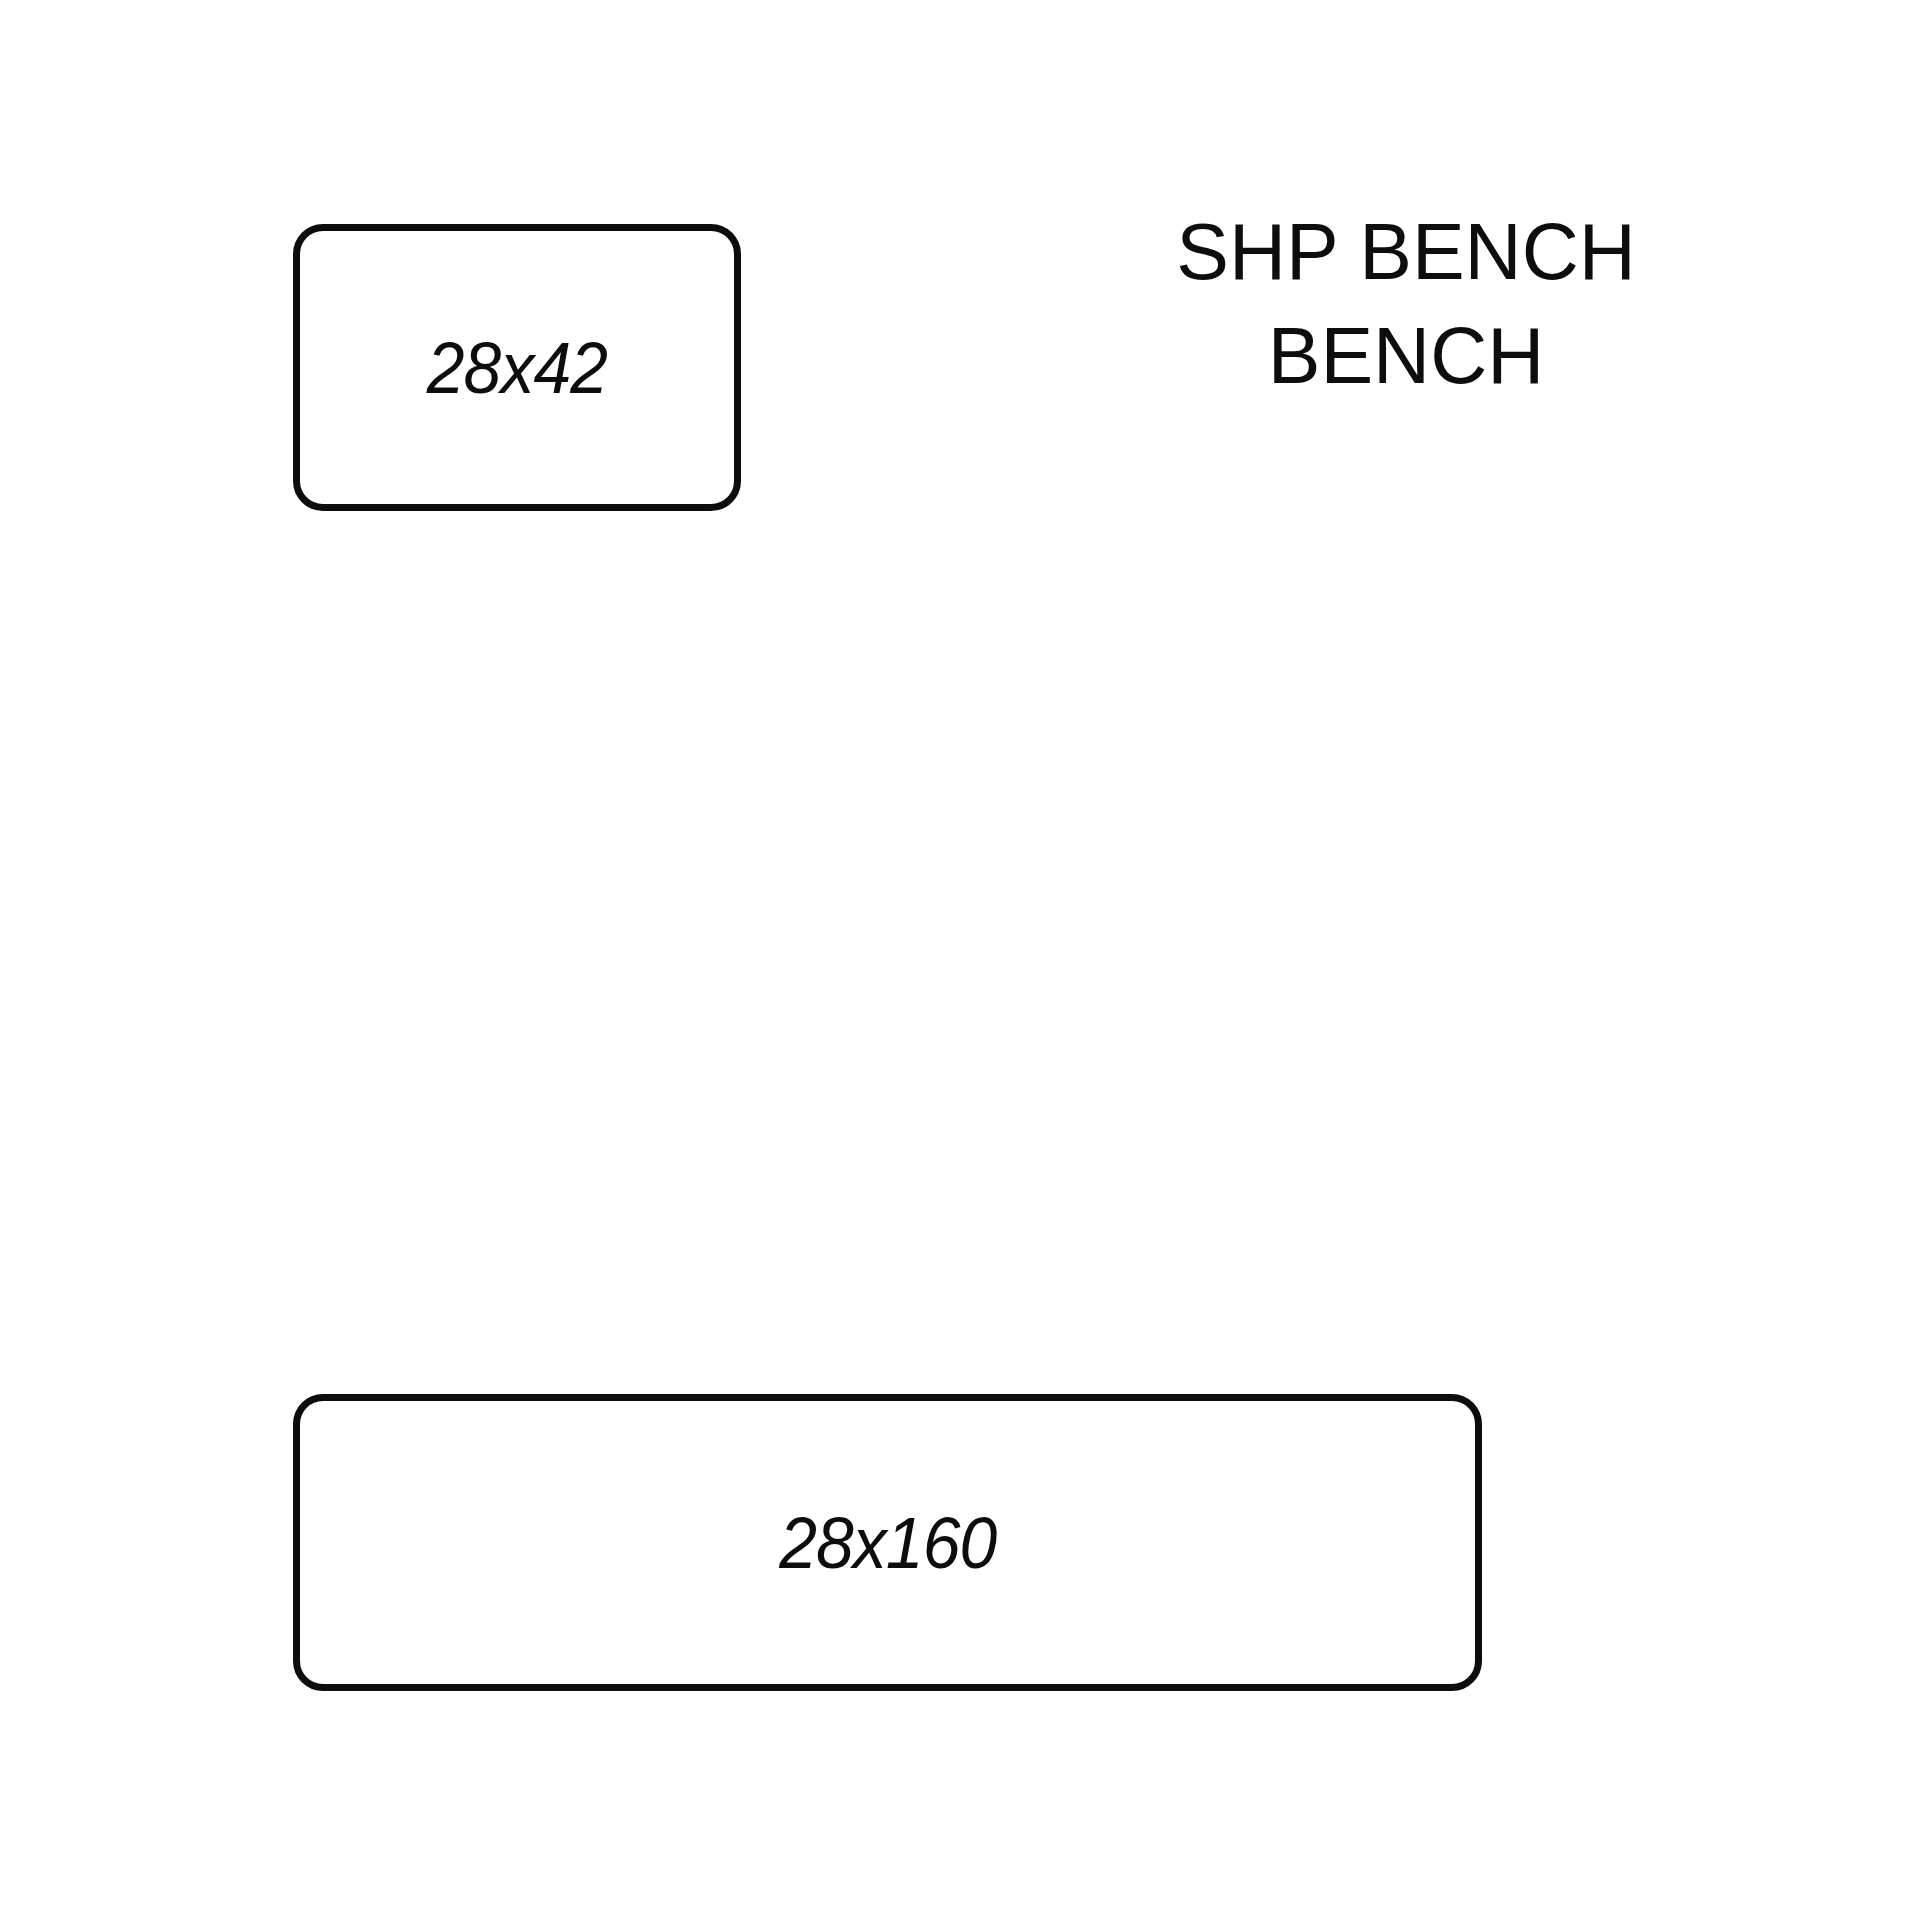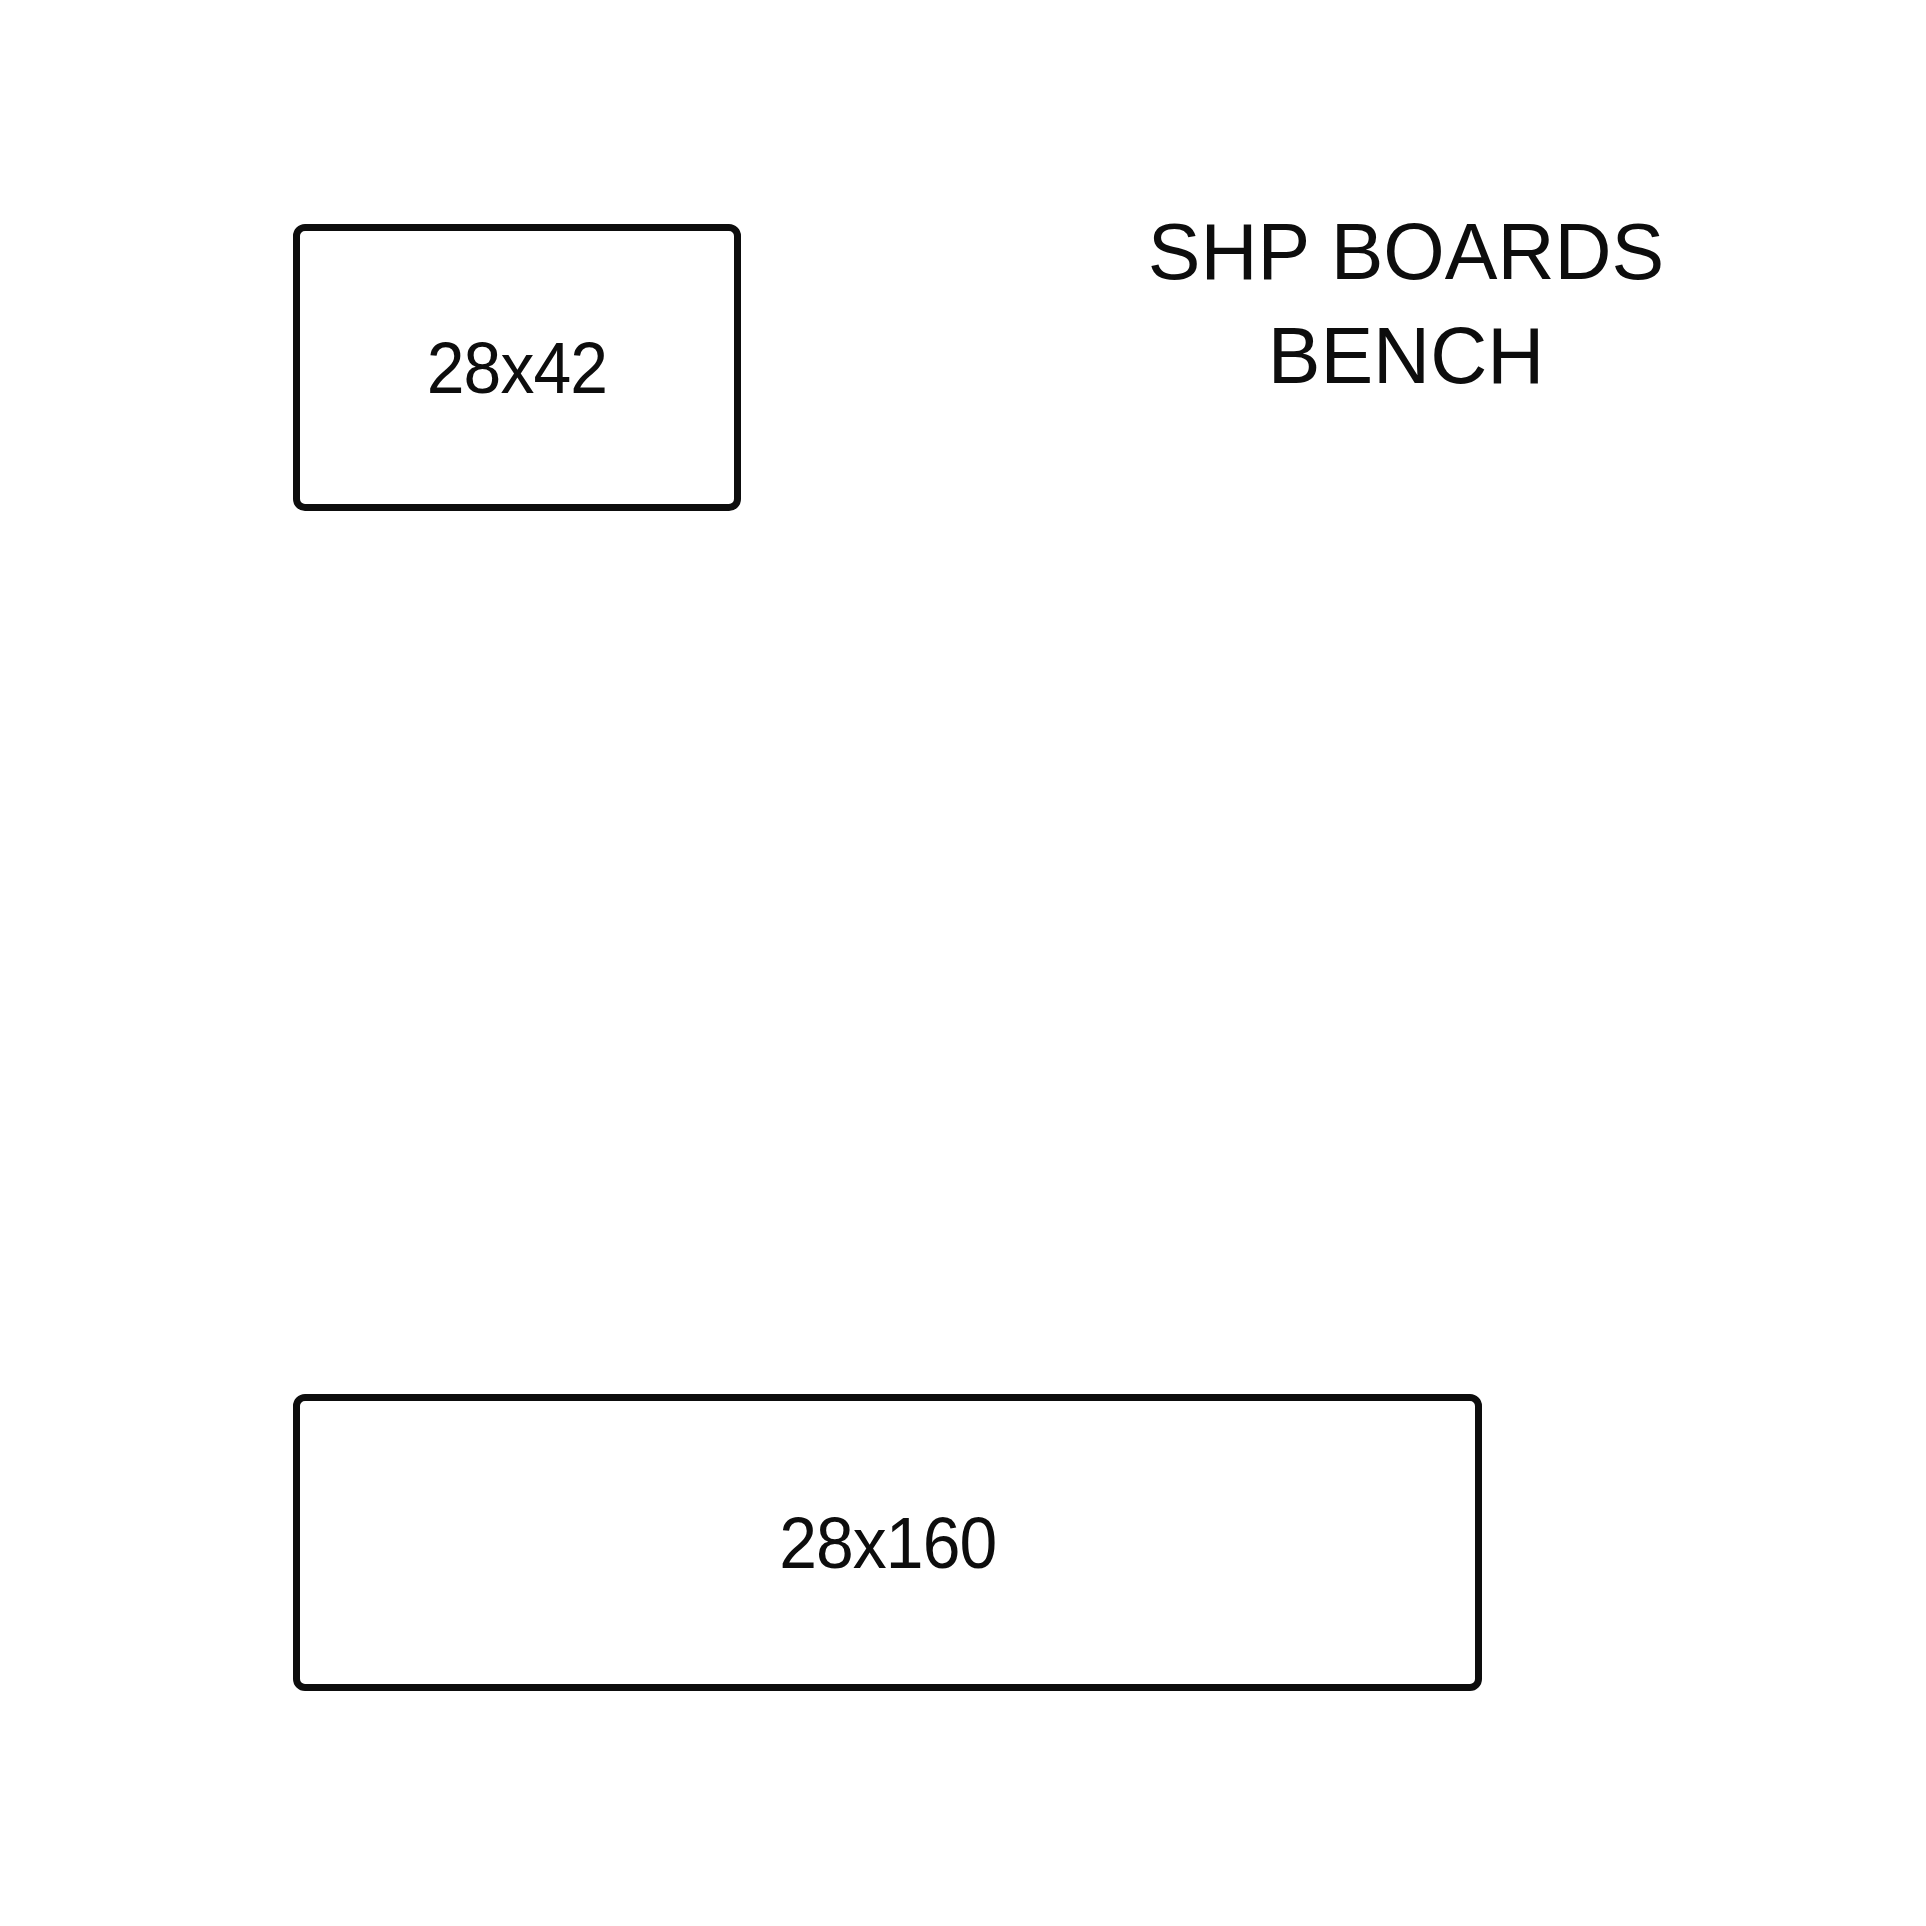--- a/index.html
+++ b/index.html
@@ -17,25 +17,26 @@
   }
   .canvas {
     position: relative;
     width: 1927px;
     height: 1927px;
     background: var(--bg);
   }
   .board {
     position: absolute;
     border: 7px solid var(--stroke);
-    border-radius: 12px;
+    border-radius: 30px;
     background: var(--bg);
     display: flex;
     align-items: center;
     justify-content: center;
+    font-style: italic;
   }
   .board .label {
     color: var(--text);
     font-size: 73px;
     letter-spacing: -1px;
     transform: scaleX(0.93);
     white-space: nowrap;
   }
   .board1 { left: 293px; top: 224px;  width: 448px;  height: 287px; }
   .board2 { left: 291px; top: 600px;  width: 687px;  height: 283px; }
@@ -54,21 +55,21 @@
     letter-spacing: 0;
   }
   .title .line { display: block; }
 </style>
 </head>
 <body>
 
 <div class="canvas">
 
   <div class="title">
-    <span class="line">SHP BOARDS</span>
+    <span class="line">SHP BENCH</span>
     <span class="line">BENCH</span>
   </div>
 
   <div class="board board1">
     <span class="label">28x42</span>
   </div>
 
 
 
   <div class="board board4">

